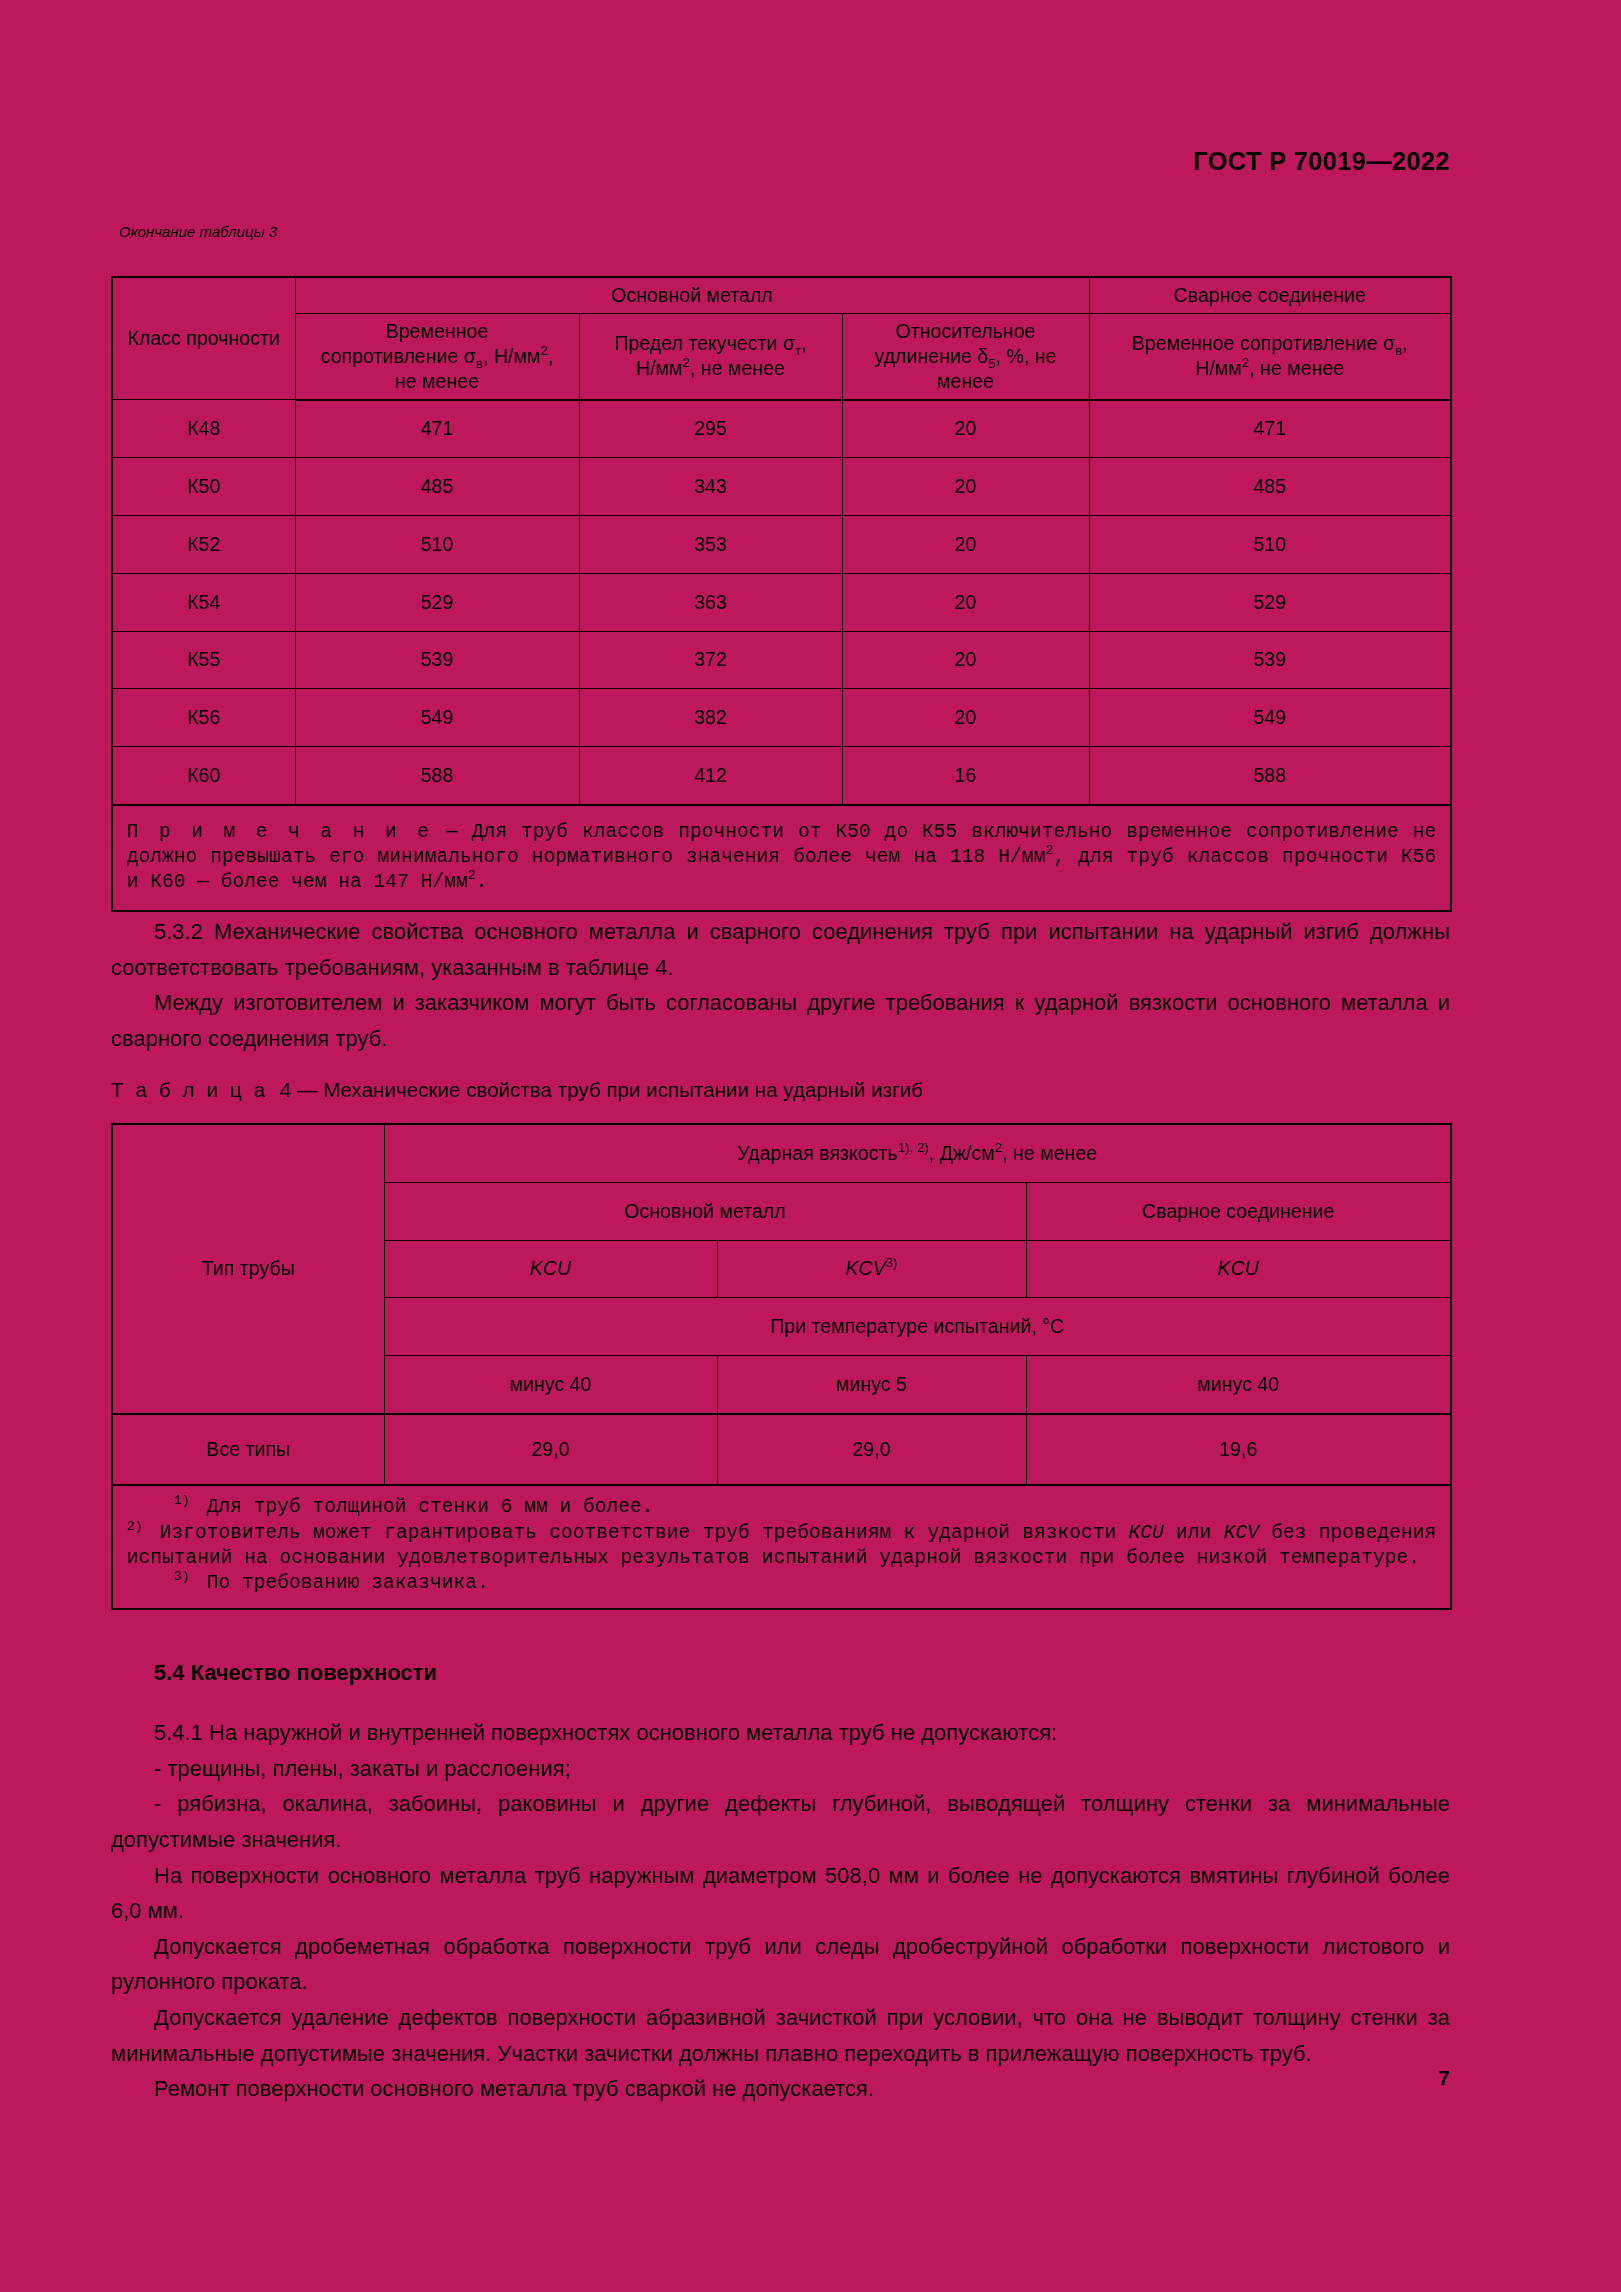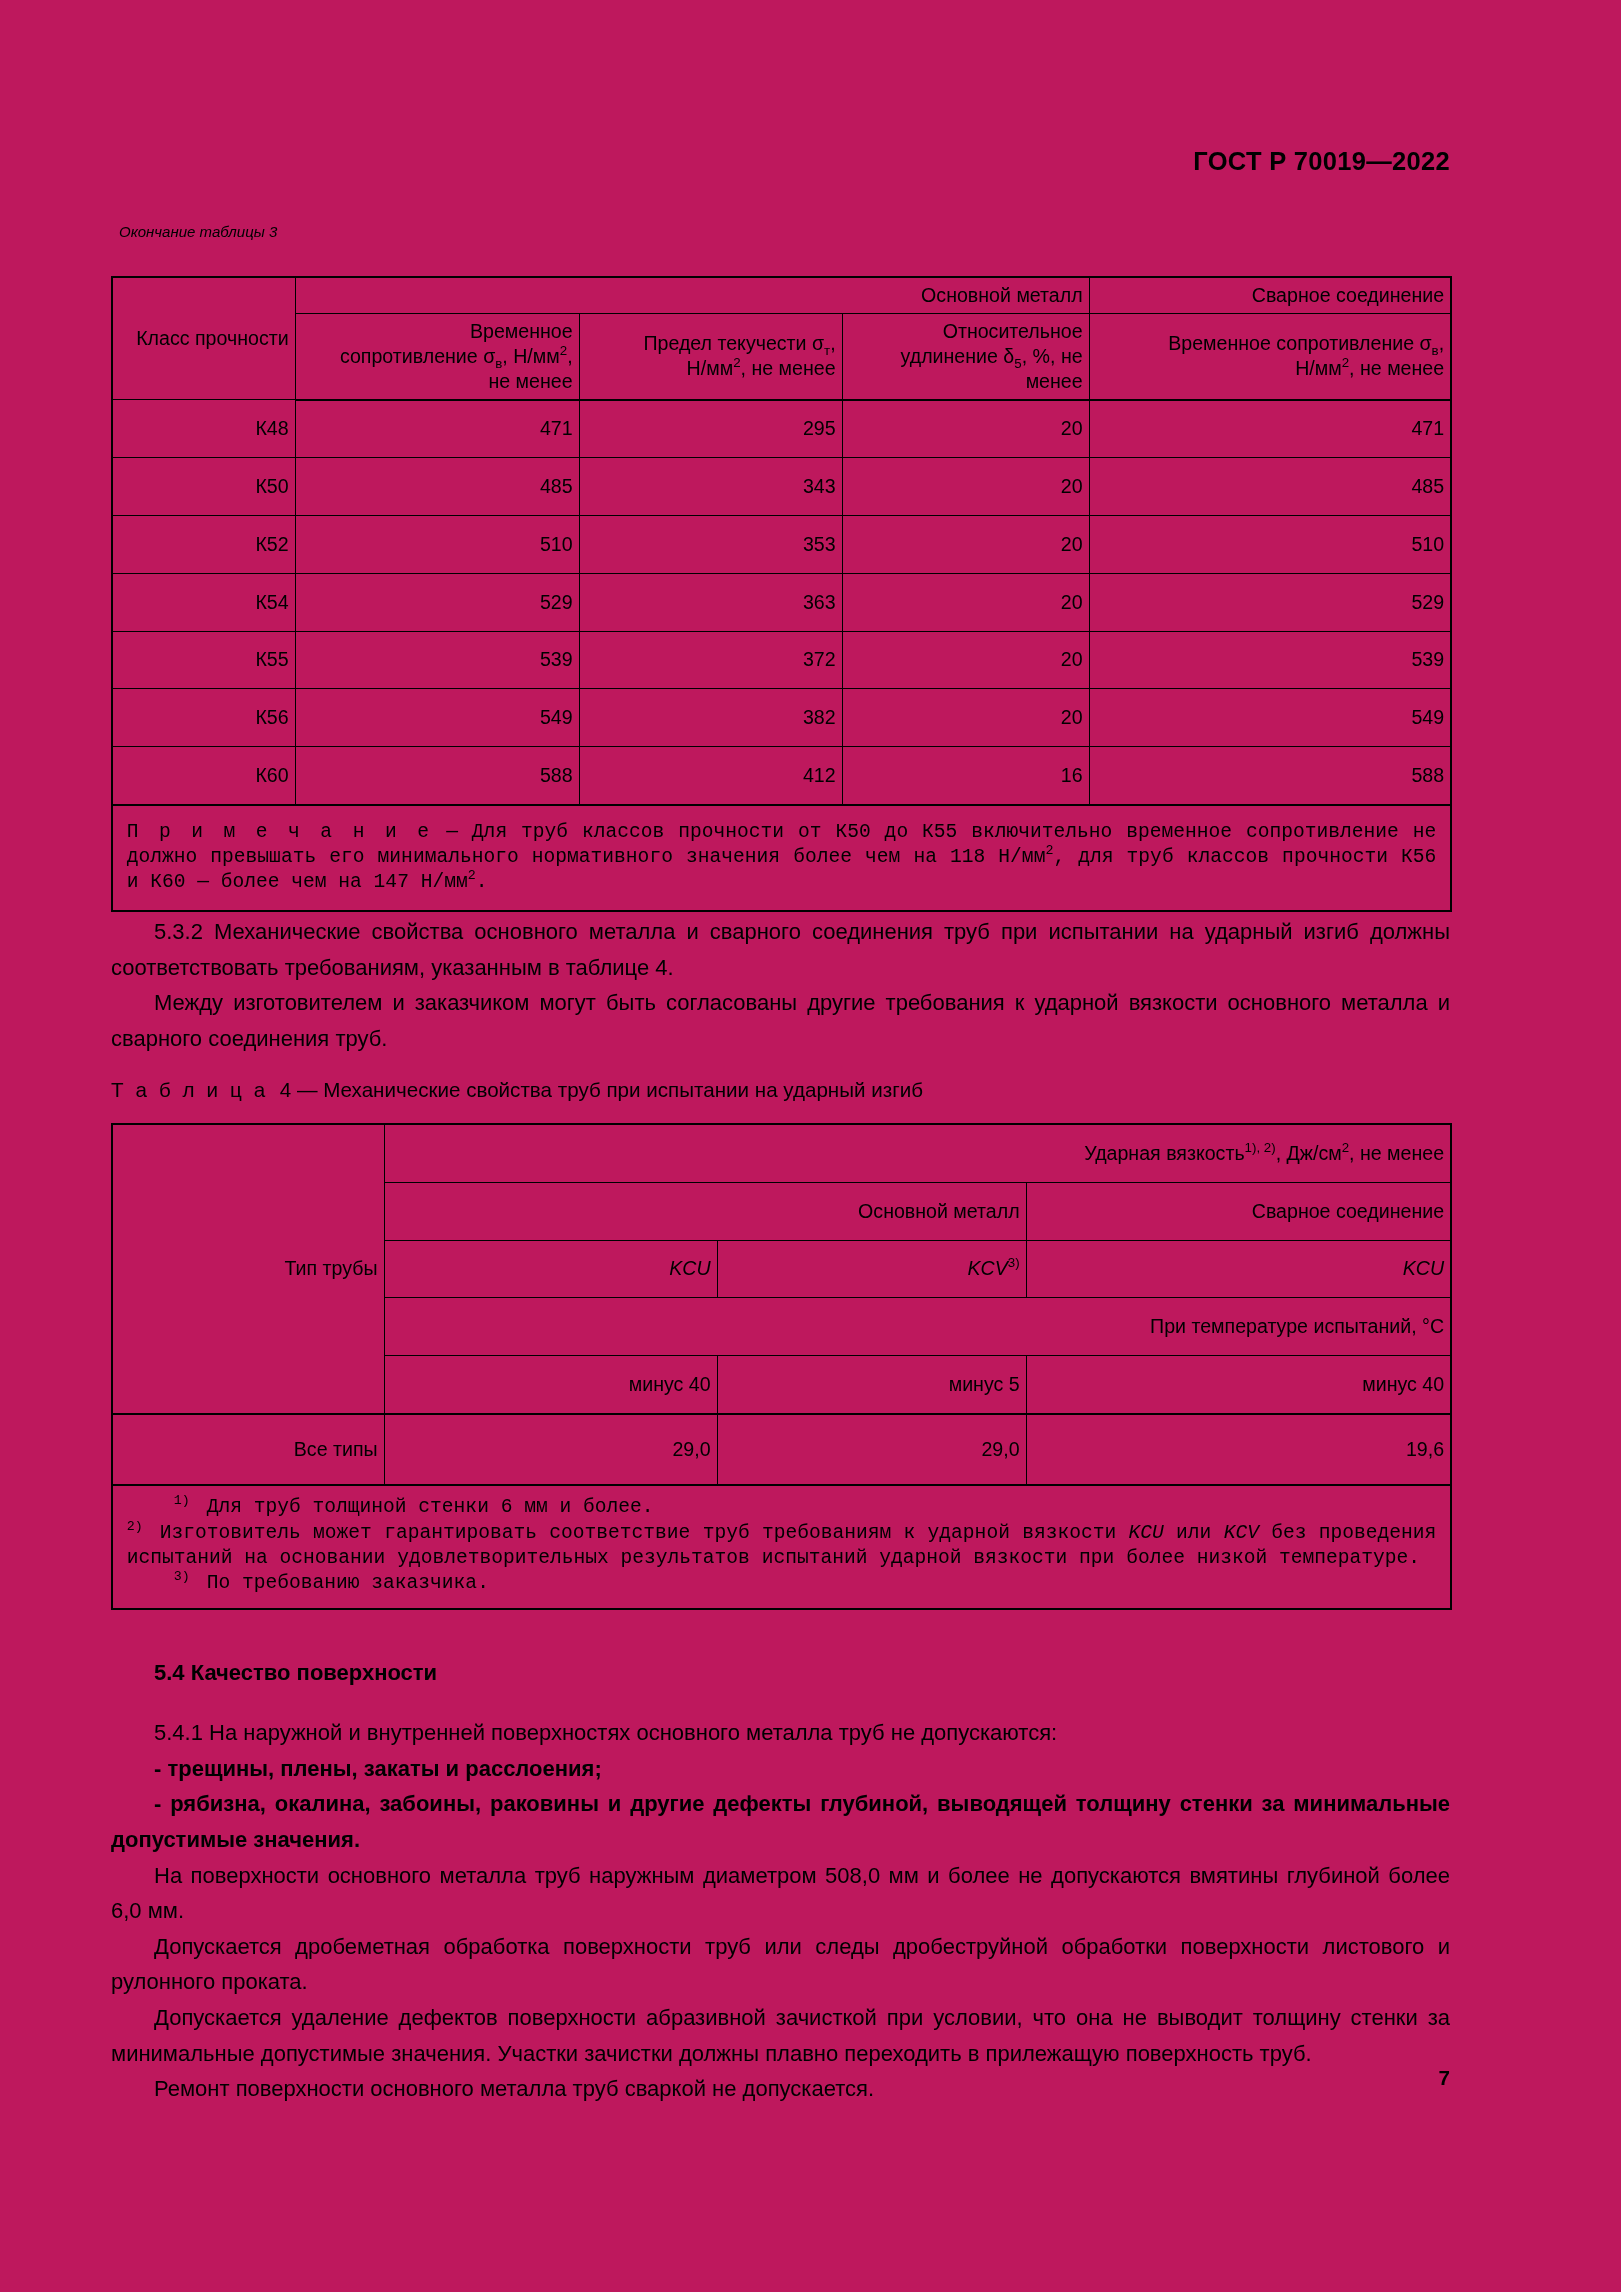--- a/index.html
+++ b/index.html
@@ -60,21 +60,21 @@
   
   table.gost {
     border-collapse: collapse;
     width: 1339px;
     table-layout: fixed;
     font-size: 19.6px;
   }
   table.gost td, table.gost th {
     border: 1px solid #000000;
     padding: 4.9px 5.9px;
-    text-align: right;
+    text-align: center;
     vertical-align: middle;
     font-weight: normal;
     line-height: 1.28;
   }
   table.gost .outer-top { border-top: 2.9px solid #000; }
   table.gost .outer-bottom { border-bottom: 2.9px solid #000; font-family: Liberation Mono, monospace; }
   table.gost .outer-left { border-left: 2.9px solid #000; }
   table.gost .outer-right { border-right: 2.9px solid #000; }
   table.gost .thick-below { border-bottom: 2.9px solid #000; }
   table.gost .thick-above { border-top: 2.9px solid #000; }
@@ -114,21 +114,21 @@
 
   
   .body-block { position: absolute; left: 0; width: 1339px; }
   .para {
     font-size: 22px;
     line-height: 1.62;
     text-align: justify;
     margin: 0;
     text-indent: 43px;
   }
-  .para.dash { text-indent: 43px; font-weight: bold; }
+  .para.dash { text-indent: 43px; }
   .heading {
     font-size: 22px;
     font-weight: bold;
     margin: 0;
     text-indent: 43px;
   }
   .gap-md { height: 29px; }
 
   .page-number {
     position: absolute;

